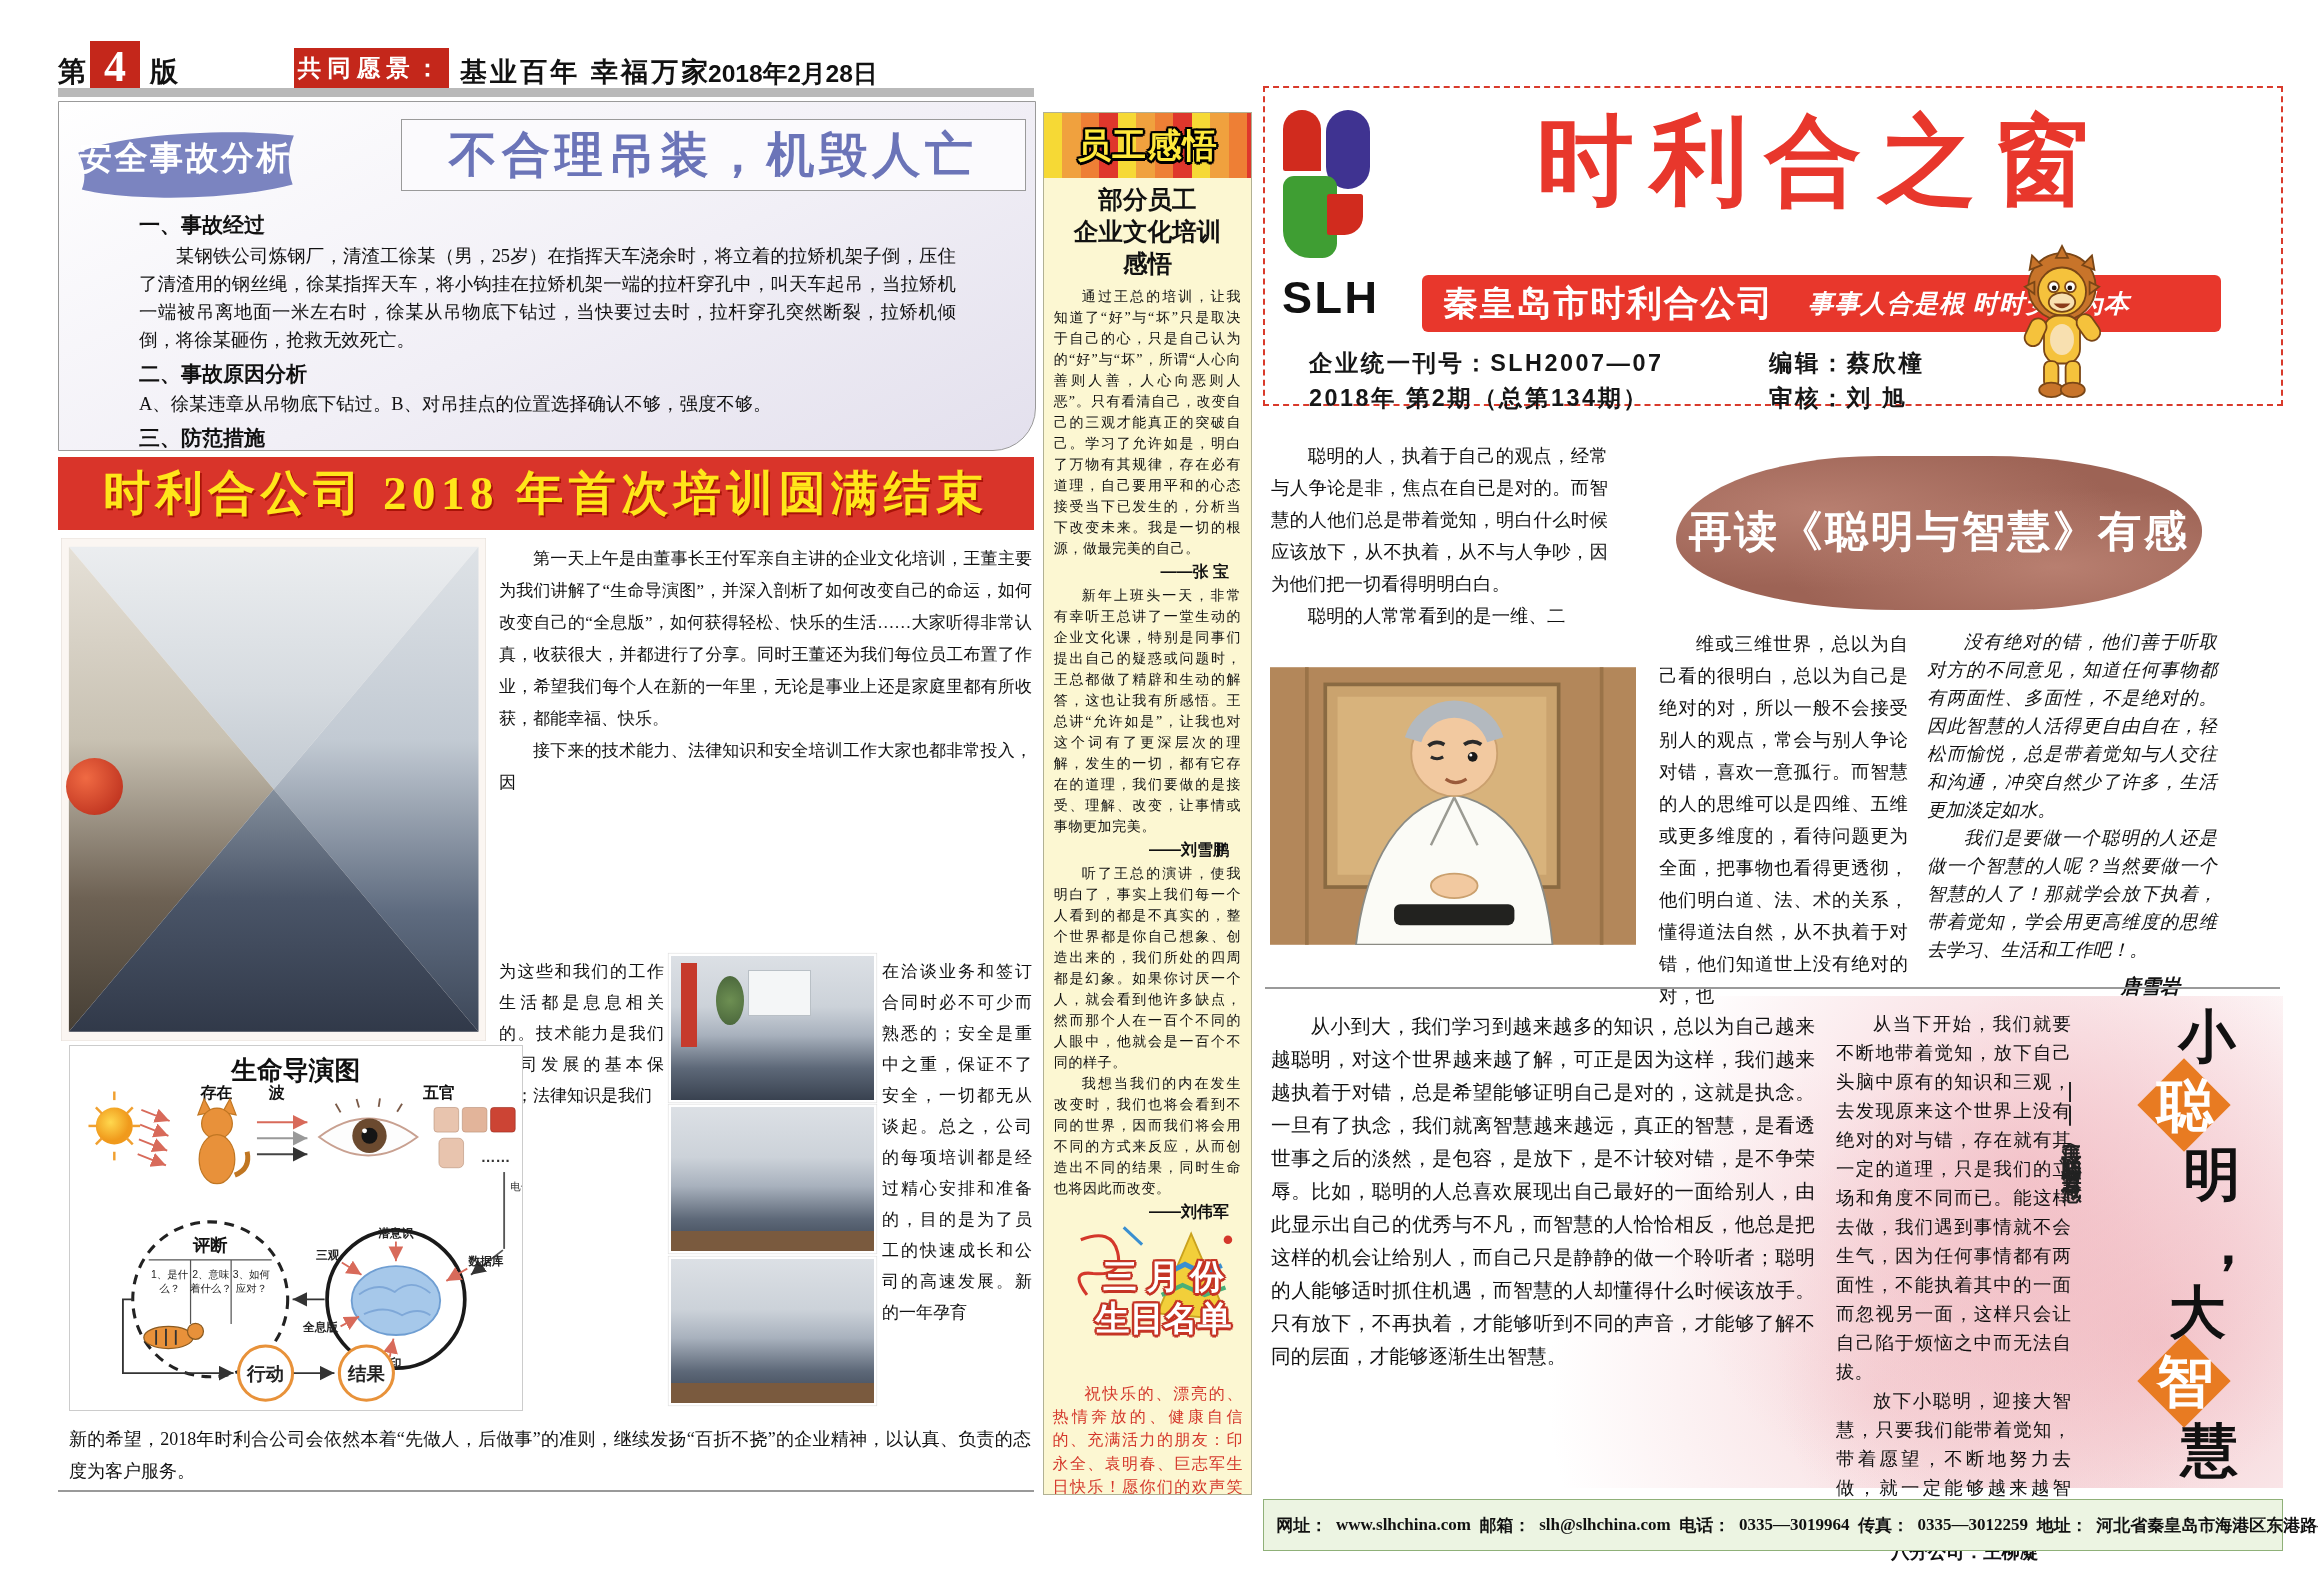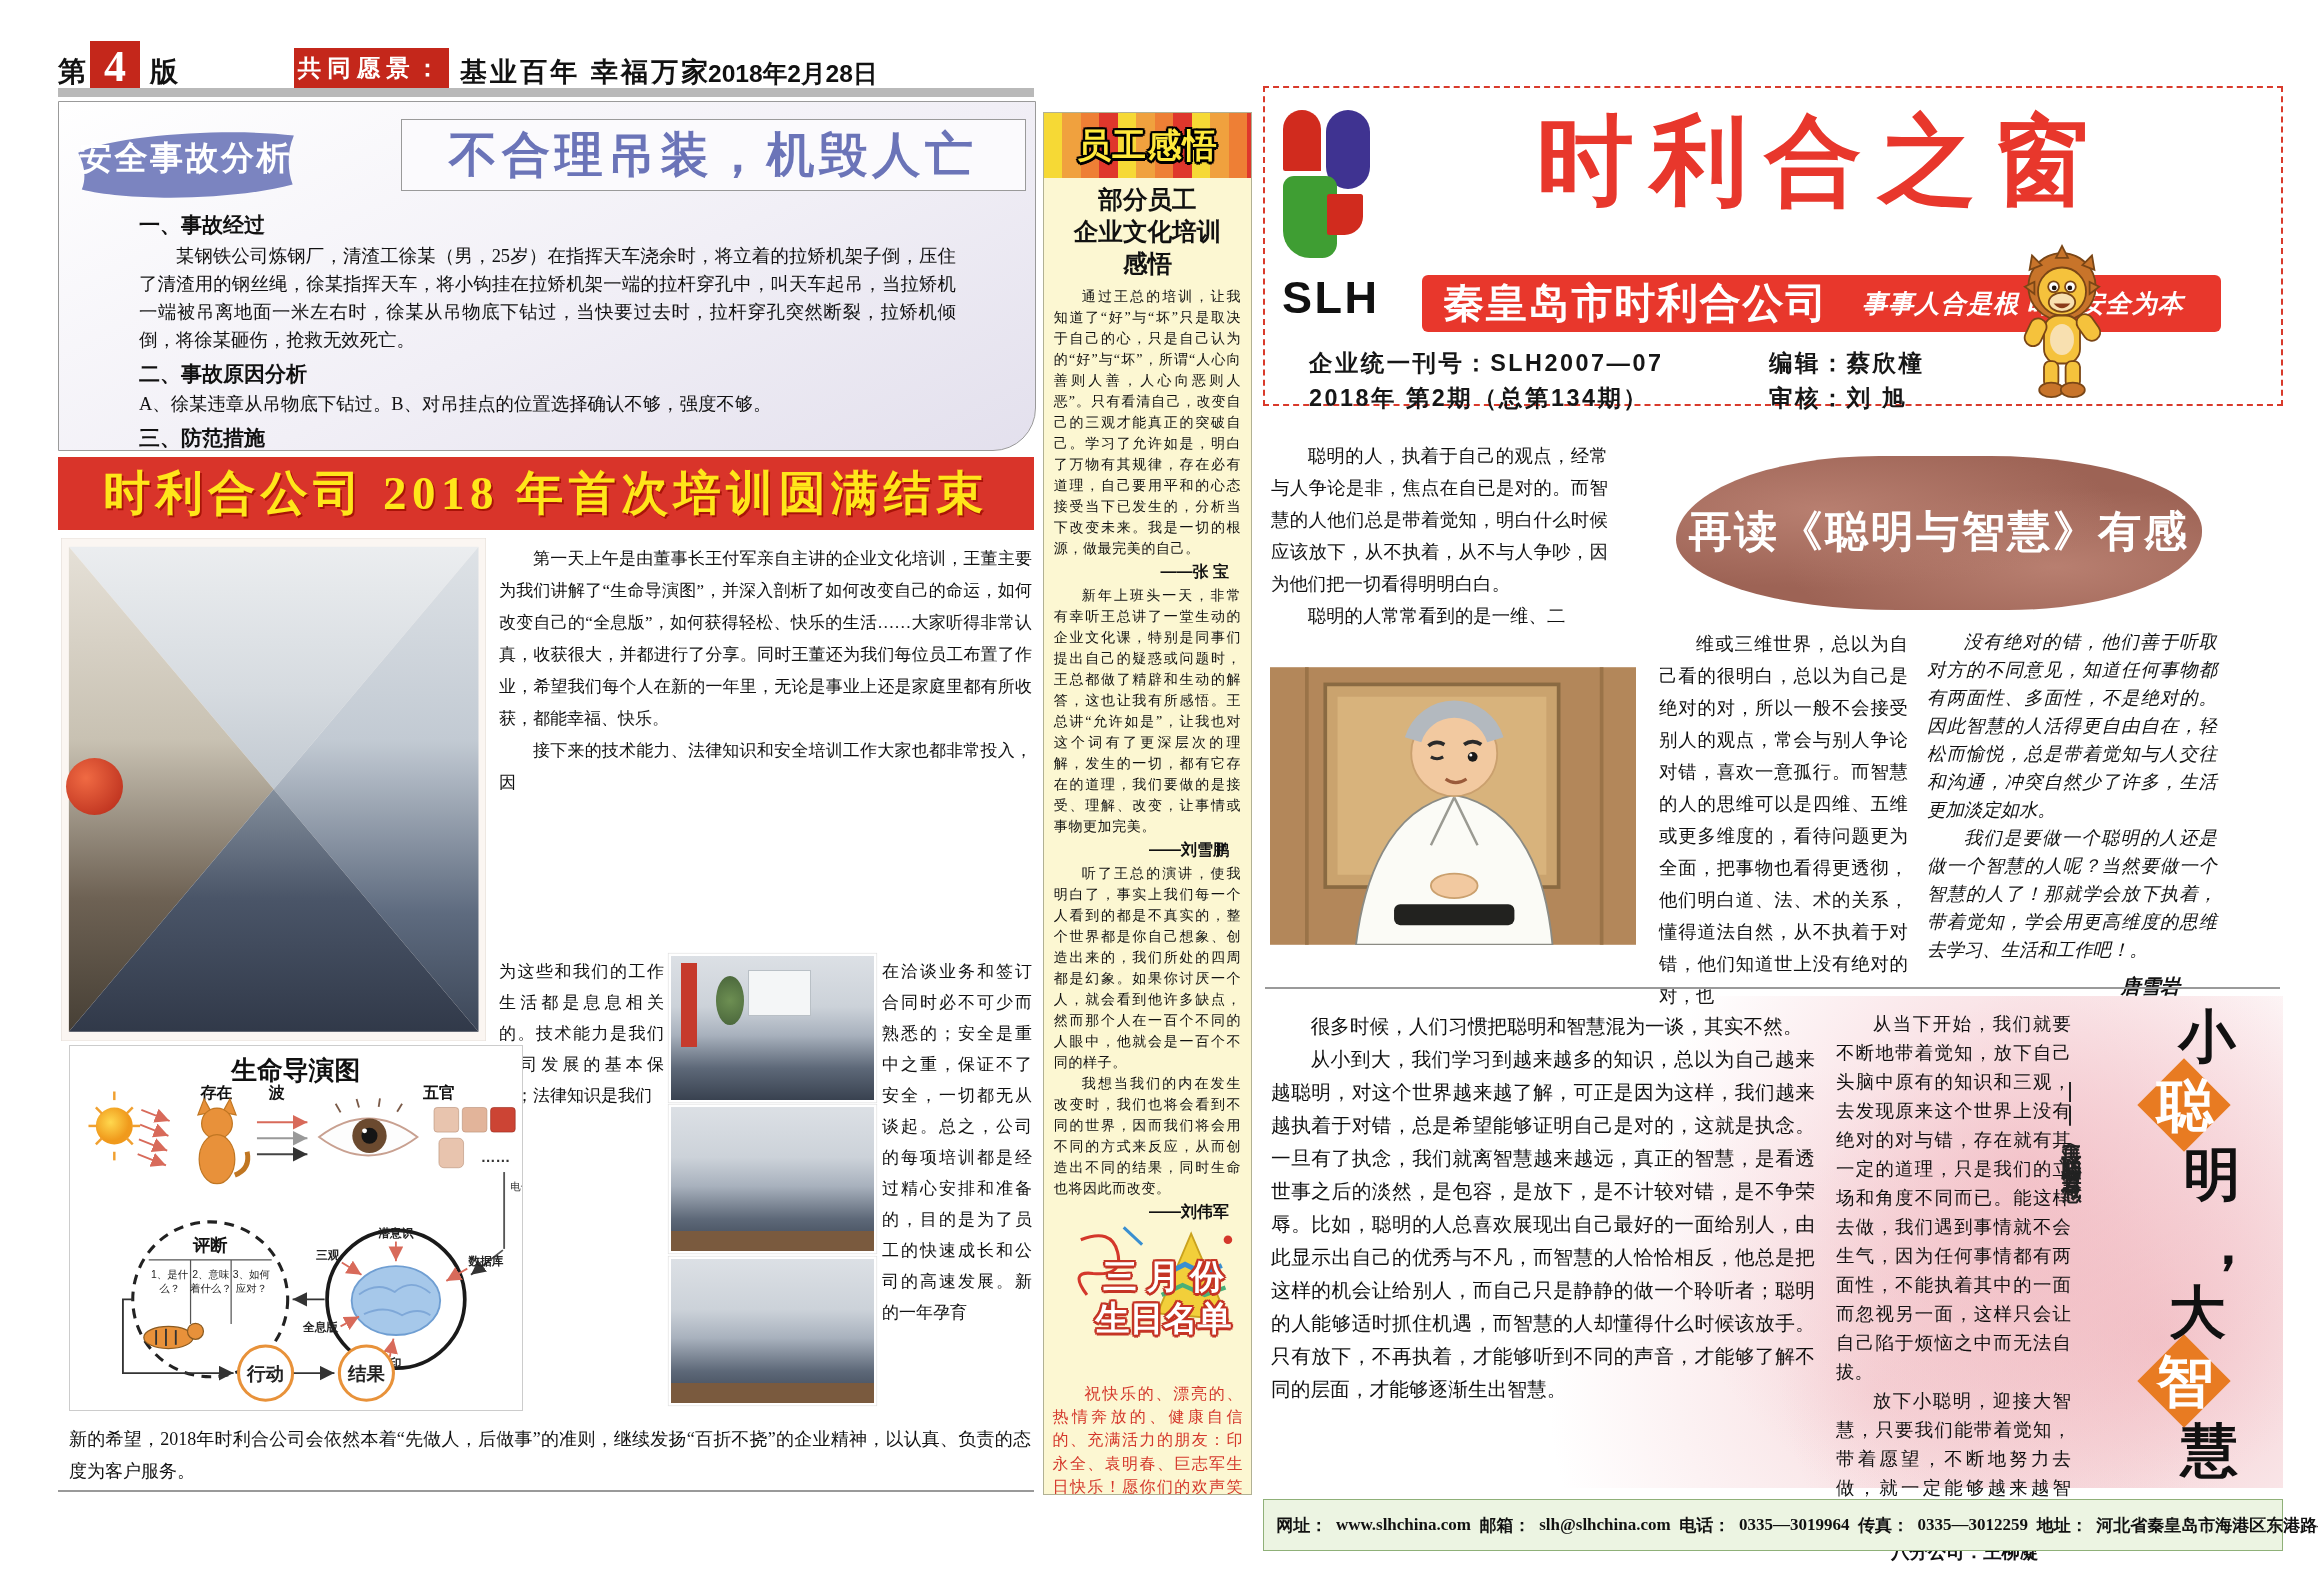--- a/index.html
+++ b/index.html
@@ -85,21 +85,21 @@
      text-shadow:-2.5px 0 #c53425,2.5px 0 #c53425,0 -2.5px #c53425,0 2.5px #c53425,-1.8px -1.8px #c53425,1.8px 1.8px #c53425,-1.8px 1.8px #c53425,1.8px -1.8px #c53425;}
   .bd-text{font-size:16px;line-height:23.4px;color:#d4372b;text-align:justify;text-indent:2em;padding:0 8.6px;}
 
   
   #masthead{width:1020px;height:320px;border:2.5px dashed #d93a2b;background:#fff;box-sizing:border-box;}
   .logo-shape{position:absolute;}
   #logo-slh{font-size:45px;font-weight:bold;letter-spacing:2.5px;color:#111;}
   #mast-title{width:805px;text-align:center;font-size:97px;font-weight:bold;color:#e8372c;letter-spacing:17px;}
   #mast-redbar{width:799px;height:57px;background:#e8372c;border-radius:6.1px;display:flex;align-items:center;
      padding:0 21px;box-sizing:border-box;gap:34px;}
-  #mast-company{color:#fff;font-size:41px;font-weight:bold;letter-spacing:1.8px;}
+  #mast-company{color:#fff;font-size:35px;font-weight:bold;letter-spacing:1.8px;}
   #mast-slogan{color:#fff;font-size:25px;font-style:italic;font-weight:bold;letter-spacing:1.2px;font-family:"Liberation Serif",serif;}
   .mast-info{font-size:23.4px;letter-spacing:2.5px;font-weight:bold;color:#161616;}
 
   
   .wz{font-family:"Liberation Serif","DejaVu Serif",serif;}
   #wz-intro{width:337px;font-size:18.4px;line-height:32px;text-align:justify;}
   #wz-titleblock{width:526px;height:154px;
      background:radial-gradient(ellipse at 28% 35%,#b87f70 0%,rgba(184,127,112,0) 55%),
                 radial-gradient(ellipse at 72% 72%,#b87f70 0%,rgba(184,127,112,0) 50%),#9d6355;
      border-radius:44% 46% 42% 48% / 62% 55% 58% 52%;text-align:center;}
@@ -461,21 +461,20 @@
     <p id="wz-col3" class="jp" style="width:290px;">没有绝对的错，他们善于听取对方的不同意见，知道任何事物都有两面性、多面性，不是绝对的。因此智慧的人活得更自由自在，轻松而愉悦，总是带着觉知与人交往和沟通，冲突自然少了许多，生活更加淡定如水。</p>
     <p class="jp" style="font-size:18.4px;line-height:28px;">我们是要做一个聪明的人还是做一个智慧的人呢？当然要做一个智慧的人了！那就学会放下执着，带着觉知，学会用更高维度的思维去学习、生活和工作吧！。</p>
     <div id="wz-author">唐雪岩</div>
   </div>
 
   <div class="abs divline" style="left:1265px;top:987px;width:1015px;"></div>
 
   <div class="abs" id="pinkwash" style="left:1263px;top:996px;"></div>
 
   <div class="abs wz" id="bt-colA" style="left:1271px;top:1010px;">
-    <p class="jp">很多时候，人们习惯把聪明和智慧混为一谈，其实不然。</p>
     <p class="jp">从小到大，我们学习到越来越多的知识，总以为自己越来越聪明，对这个世界越来越了解，可正是因为这样，我们越来越执着于对错，总是希望能够证明自己是对的，这就是执念。一旦有了执念，我们就离智慧越来越远，真正的智慧，是看透世事之后的淡然，是包容，是放下，是不计较对错，是不争荣辱。比如，聪明的人总喜欢展现出自己最好的一面给别人，由此显示出自己的优秀与不凡，而智慧的人恰恰相反，他总是把这样的机会让给别人，而自己只是静静的做一个聆听者；聪明的人能够适时抓住机遇，而智慧的人却懂得什么时候该放手。只有放下，不再执着，才能够听到不同的声音，才能够了解不同的层面，才能够逐渐生出智慧。</p>
   </div>
 
   <div class="abs wz" id="bt-colB" style="left:1836px;top:1010px;">
     <p class="jp">从当下开始，我们就要不断地带着觉知，放下自己头脑中原有的知识和三观，去发现原来这个世界上没有绝对的对与错，存在就有其一定的道理，只是我们的立场和角度不同而已。能这样去做，我们遇到事情就不会生气，因为任何事情都有两面性，不能执着其中的一面而忽视另一面，这样只会让自己陷于烦恼之中而无法自拔。</p>
     <p class="jp">放下小聪明，迎接大智慧，只要我们能带着觉知，带着愿望，不断地努力去做，就一定能够越来越智慧！</p>
     <div id="bt-author">八分公司：王柳凝</div>
   </div>
 
   <div class="abs" id="callig" style="left:2059px;top:1002px;">

